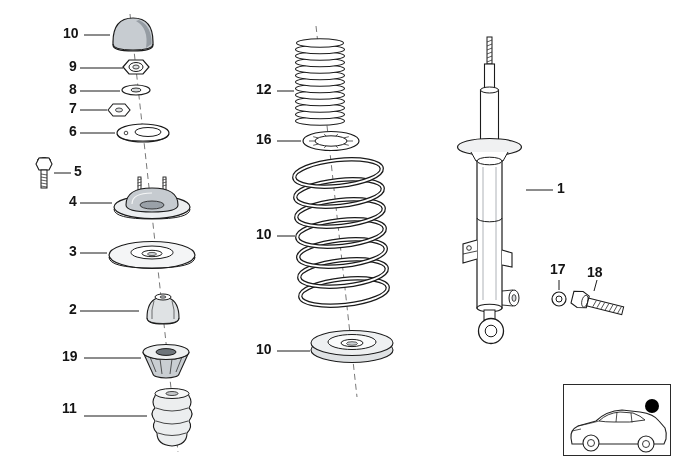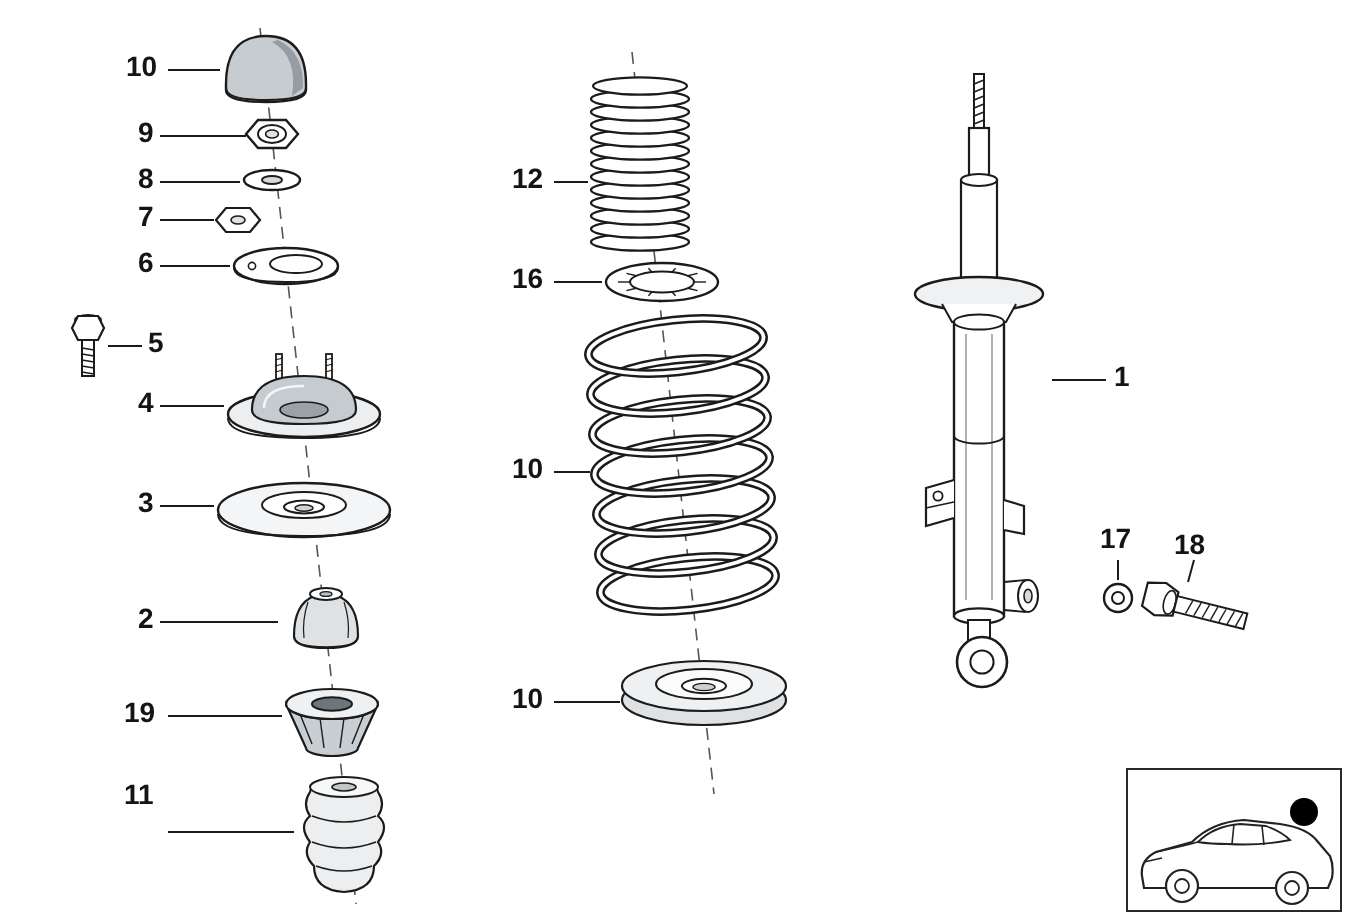--- a/index.html
+++ b/index.html
@@ -297,21 +297,21 @@
   <div class="callout" style="left:557px;top:181px">1</div>
   <div class="callout" style="left:69px;top:302px">2</div>
   <div class="callout" style="left:69px;top:244px">3</div>
   <div class="callout" style="left:69px;top:194px">4</div>
   <div class="callout" style="left:74px;top:164px">5</div>
   <div class="callout" style="left:69px;top:124px">6</div>
   <div class="callout" style="left:69px;top:101px">7</div>
   <div class="callout" style="left:69px;top:82px">8</div>
   <div class="callout" style="left:69px;top:59px">9</div>
   <div class="callout" style="left:63px;top:26px">10</div>
-  <div class="callout" style="left:62px;top:390px">11</div>
+  <div class="callout" style="left:62px;top:401px">11</div>
   <div class="callout" style="left:256px;top:82px">12</div>
   <div class="callout" style="left:256px;top:132px">16</div>
   <div class="callout" style="left:62px;top:349px">19</div>
   <div class="callout" style="left:256px;top:227px">10</div>
   <div class="callout" style="left:256px;top:342px">10</div>
   <div class="callout" style="left:550px;top:262px">17</div>
   <div class="callout" style="left:587px;top:265px">18</div>
 
 </div>
 

